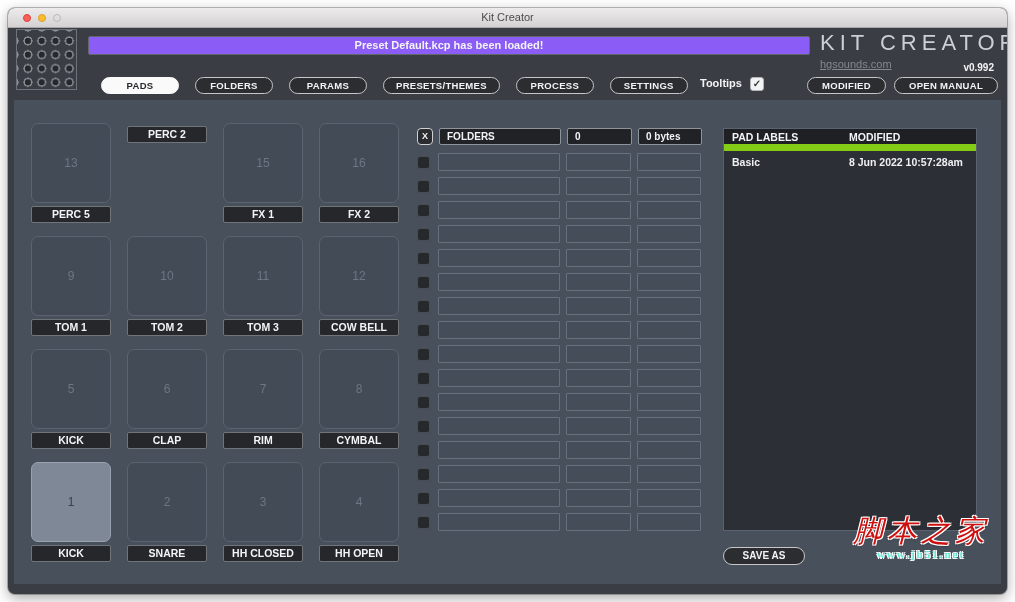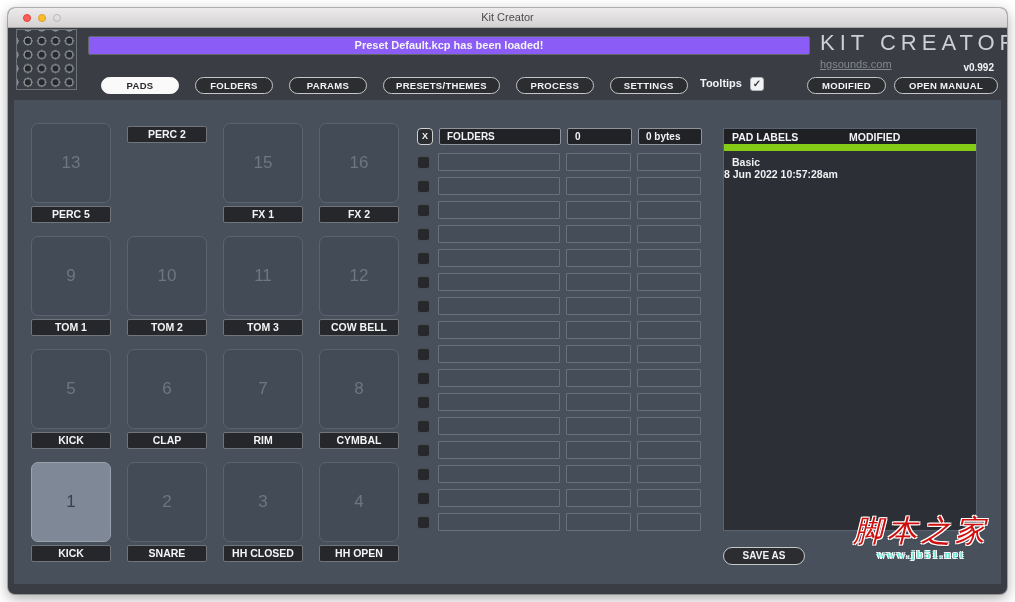--- a/index.html
+++ b/index.html
@@ -72,21 +72,21 @@
     background:#48505c;
   }
   
   .pad-grid { position:absolute; left:17px; top:23px; width:372px; display:flex; flex-wrap:wrap; gap:13px 16px; }
   .pad-cell { width:80px; }
   .pad {
     width:80px; height:80px; border-radius:7px;
     background:#434b56; border:1px solid #5c6370;
     display:flex; align-items:center; justify-content:center;
   }
-  .pad-num { color:#6e7683; font-size:17px; }
+  .pad-num { color:#6e7683; font-size:12px; }
   .pad.selected { background:#7e8896; border-color:#99a2af; }
   .pad.selected .pad-num { color:#3a414c; }
   .pad-label {
     margin-top:3px; height:17px; background:#25272b; border:1px solid #70747b; border-radius:2px;
     color:#f3f4f6; font-size:10.5px; font-weight:bold; text-align:center; line-height:15px;
   }
   
   .folders-header { position:absolute; left:403px; top:28px; display:flex; gap:6px; }
   .x-btn {
     width:16px; height:17px; border-radius:4px; background:#2a2c30; border:1px solid #cfd0d2;
@@ -104,21 +104,21 @@
     margin-right:8px; flex:none;
   }
   .row-field { height:18px; background:#454d59; border:1px solid #68707e; border-radius:1px; margin-right:6px; }
   .rf1 { width:122px; } .rf2 { width:65px; } .rf3 { width:64px; margin-right:0; }
   
   .labels-table { position:absolute; left:709px; top:28px; width:254px; border:1px solid #5c6370; }
   .lt-header { height:22px; background:#1e2024; display:flex; align-items:center; border-bottom:7px solid #84cc16; }
   .lt-col1 { width:125px; padding-left:8px; color:#f2f3f5; font-size:10.5px; font-weight:bold; }
   .lt-col2 { color:#f2f3f5; font-size:10.5px; font-weight:bold; }
   .lt-body { height:379px; background:#2c2f35; }
-  .lt-row { display:flex; padding-top:5px; height:19px; cursor:default;flex-direction:column; }
+  .lt-row { display:flex; padding-top:5px; height:19px; cursor:default; }
   .lt-cell1 { width:125px; padding-left:8px; color:#eef0f2; font-size:10.5px; font-weight:bold; }
   .lt-cell2 { color:#eef0f2; font-size:10.5px; font-weight:bold; }
   
   .saveas {
     position:absolute; left:709px; top:447px; width:82px; height:18px; border-radius:9px;
     background:#2b2d31; border:1px solid #c6c7c9; color:#f2f3f5;
     font-size:10px; font-weight:bold; text-align:center; line-height:16px;
   }
   .watermark { position:absolute; right:12px; top:416px; text-align:center; pointer-events:none; }
   .wm1 {

